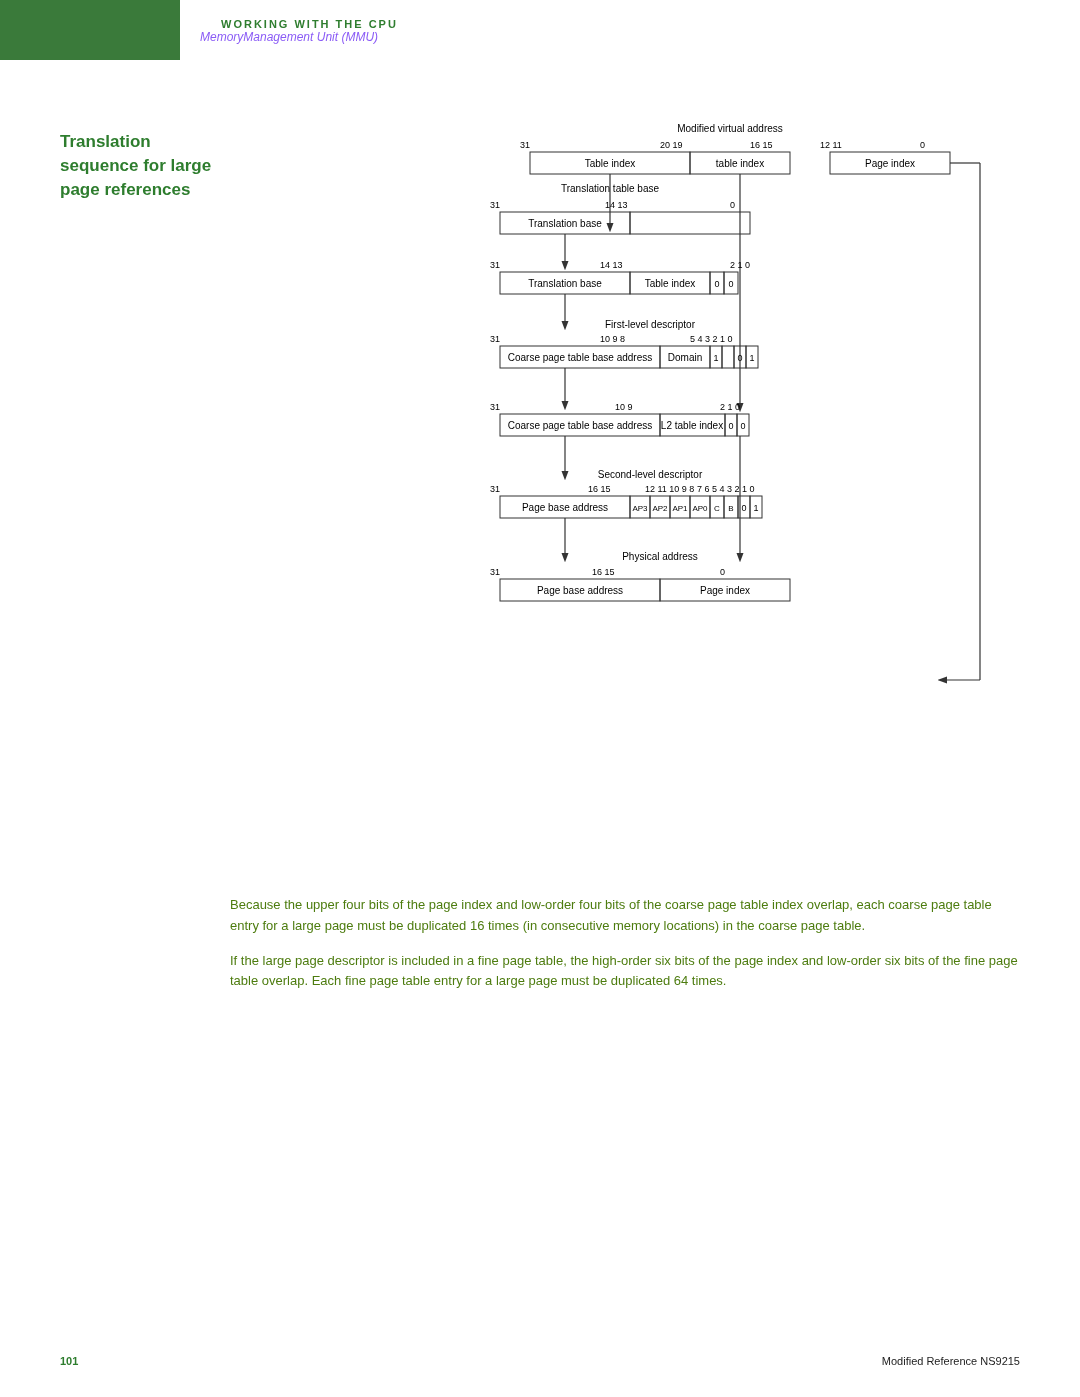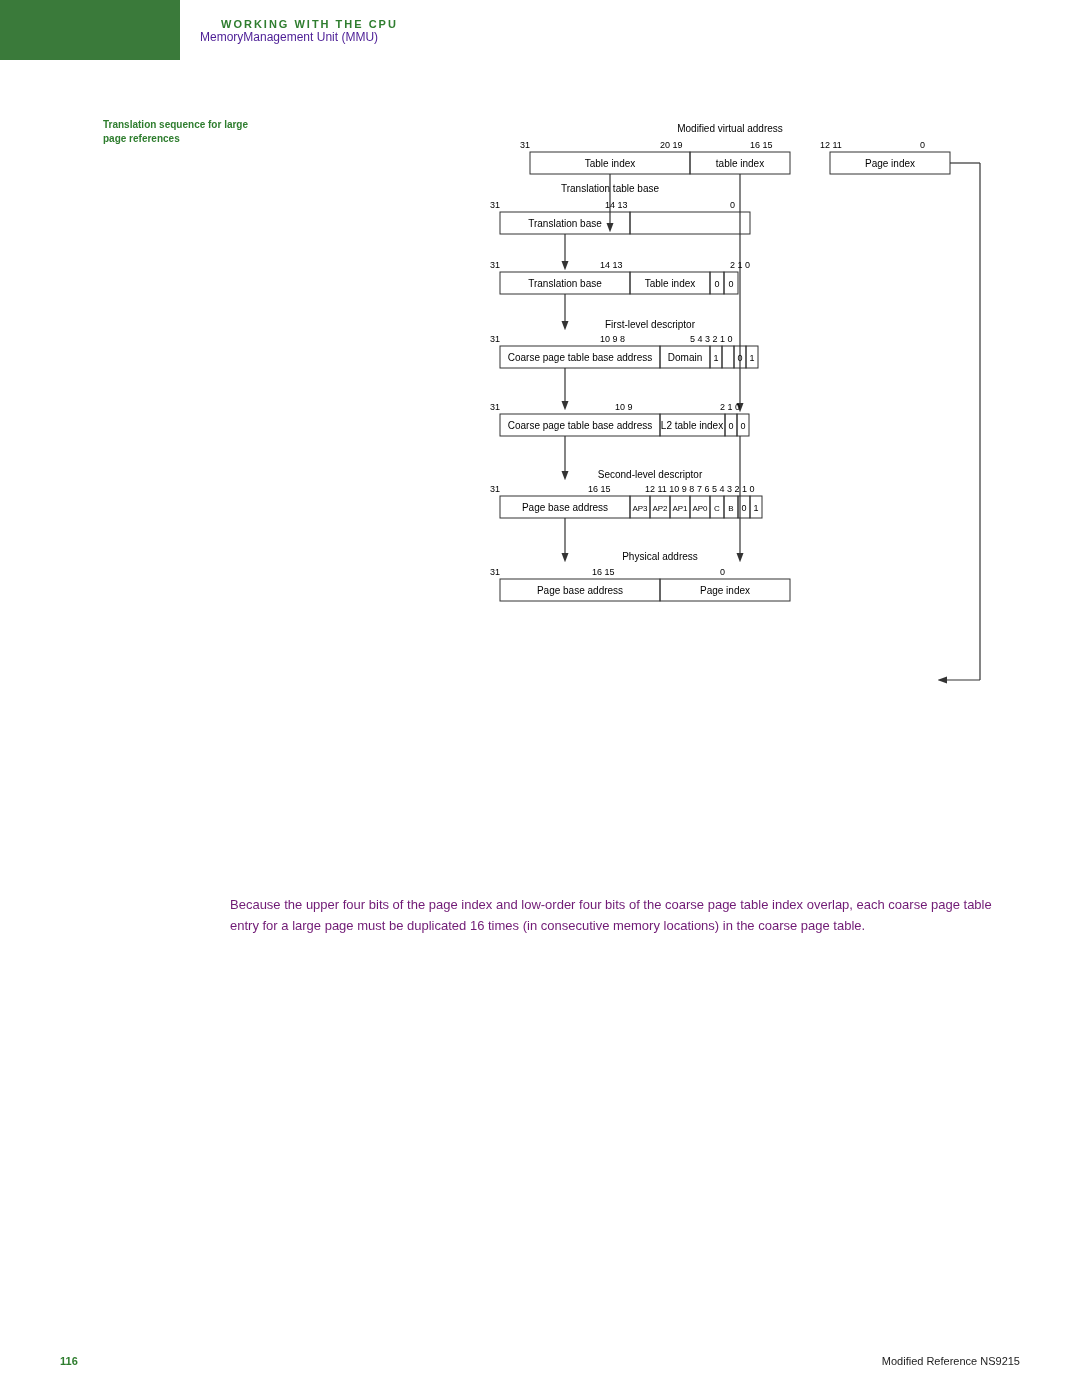--- a/index.html
+++ b/index.html
@@ -27,51 +27,51 @@
     .header-title {
       font-size: 11px;
       font-weight: bold;
       letter-spacing: 2px;
       color: #2e7d2e;
       text-transform: uppercase;
       margin-left: 21px;
     }
     .header-subtitle {
       font-size: 12px;
-      color: #4c1d95;
+      color: #8b5cf6;
+      font-style: italic;
     }
     .section-title {
       position: absolute;
-      top: 118px;
+      top: 130px;
       left: 60px;
       width: 160px;
-      font-size: 10px;
+      font-size: 17px;
       font-weight: bold;
       color: #2e7d2e;
       line-height: 1.4;
-      margin-left: 43px;
     }
     .diagram-area {
       position: absolute;
       top: 120px;
       left: 230px;
       width: 800px;
     }
     .diagram-area svg {
       width: 760px;
       height: 740px;
     }
     .body-text {
       position: absolute;
       top: 895px;
       left: 230px;
       width: 790px;
       font-size: 13px;
       line-height: 1.6;
-      color: #701a75;
+      color: #4d7c0f;
     }
     .body-text p {
       margin-bottom: 14px;
     }
     .footer {
       position: absolute;
       bottom: 30px;
       left: 60px;
       right: 60px;
       display: flex;
@@ -230,18 +230,19 @@
     <marker id="arrow" markerWidth="8" markerHeight="8" refX="6" refY="3" orient="auto">
       <path d="M0,0 L0,6 L8,3 z" fill="#333"></path>
     </marker>
   </defs>
 
 </svg>
 </div>
 
 <div class="body-text">
   <p>Because the upper four bits of the page index and low-order four bits of the coarse page table index overlap, each coarse page table entry for a large page must be duplicated 16 times (in consecutive memory locations) in the coarse page table.</p>
+  <p>If the large page descriptor is included in a fine page table, the high-order six bits of the page index and low-order six bits of the fine page table overlap. Each fine page table entry for a large page must be duplicated 64 times.</p>
 </div>
 
 <div class="footer">
-  <span class="footer-page">116</span>
+  <span class="footer-page">101</span>
   <span>Modified Reference NS9215</span>
 </div>
 
 </body></html>

